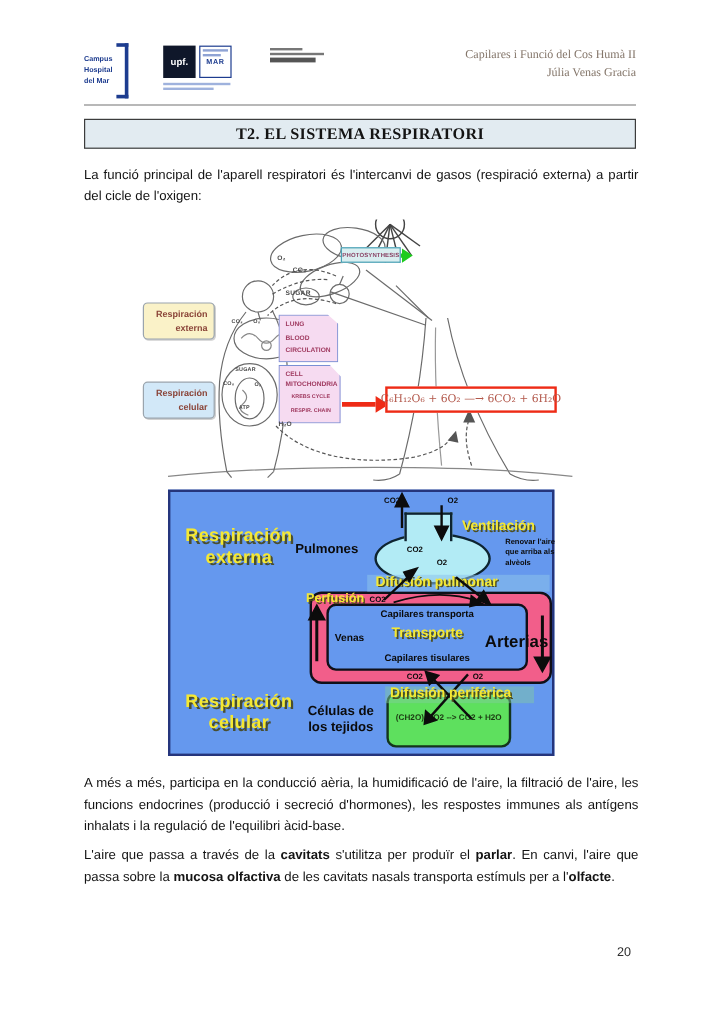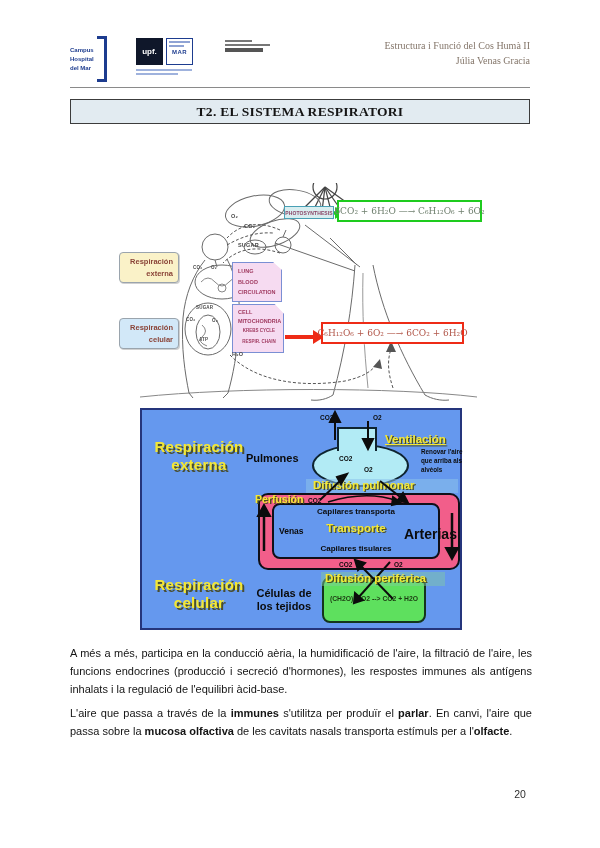--- a/index.html
+++ b/index.html
@@ -101,29 +101,30 @@
     <div class="bar"></div>
     <div class="bar" style="width:75%"></div>
   </div>
   <div class="logo-third abs" style="left:225px;top:40px;width:45px;">
     <div class="bar" style="width:60%"></div>
     <div class="bar"></div>
     <div class="bar" style="width:85%;height:4px;background:#555;"></div>
   </div>
 
   <div class="header-right">
-    <div>Estructura i Funció del Cos Humà II</div>
+    <div>Capilares i Funció del Cos Humà II</div>
     <div>Júlia Venas Gracia</div>
   </div>
   <div class="header-rule"></div>
 
   <div class="title-box">
     <span>T2. EL SISTEMA RESPIRATORI</span>
   </div>
 
+  <p class="body-text" style="top:138px;">La funció principal de l'aparell respiratori és l'intercanvi de gasos (respiració externa) a partir del cicle de l'oxigen:</p>
 
   <svg class="fig1-svg" viewBox="0 0 390 220">
     <g stroke="#6b6b6b" stroke-width="1" fill="none">
 
       <g stroke="#444" stroke-width="1.2">
         <circle cx="220" cy="4" r="12"></circle>
         <line x1="220" y1="4" x2="198" y2="26"></line>
           <line x1="220" y1="4" x2="206" y2="32"></line>
         <line x1="220" y1="4" x2="216" y2="36"></line>
           <line x1="220" y1="4" x2="228" y2="36"></line>
@@ -177,21 +178,20 @@
       <line x1="222" y1="30" x2="230" y2="30" stroke="#1ecb1e" stroke-width="3.5"></line>
       <polygon points="230,24 239,30 230,36" fill="#1ecb1e"></polygon>
     </g>
     <g>
       <line x1="180" y1="154" x2="208" y2="154" stroke="#ee2b16" stroke-width="4"></line>
       <polygon points="208,147 219,154 208,161" fill="#ee2b16"></polygon>
     </g>
   </svg>
 
   <div class="photo-label">PHOTOSYNTHESIS</div>
-  <div class="eq-box eq-photo">6CO₂ + 6H₂O —→ C₆H₁₂O₆ + 6O₂</div>
   <div class="eq-box eq-resp">C₆H₁₂O₆ + 6O₂ —→ 6CO₂ + 6H₂O</div>
 
   <div class="tag-box tag-ext">
     <div>Respiración</div>
     <div>externa</div>
   </div>
   <div class="tag-box tag-cel">
     <div>Respiración</div>
     <div>celular</div>
   </div>
@@ -229,21 +229,21 @@
       <div>Respiración</div>
       <div>celular</div>
     </div>
 
     <div class="lung-trachea"></div>
     <div class="lung-oval"></div>
 
     <span class="f2lab small-gas" style="left:178px;top:4px;">CO2</span>
     <span class="f2lab small-gas" style="left:231px;top:4px;">O2</span>
     <span class="f2lab" style="left:104px;top:42px;font-size:11px;">Pulmones</span>
-    <span class="f2lab yellow" style="left:243px;top:23px;font-size:11.5px;text-decoration:underline;">Ventilación</span>
+    <span class="f2lab yellow" style="left:243px;top:23px;font-size:11.5px;">Ventilación</span>
     <span class="f2lab" style="left:279px;top:38px;width:44px;font-size:6.3px;line-height:1.4;font-weight:600;">Renovar l'aire que arriba als alvèols</span>
     <span class="f2lab small-gas z4" style="left:197px;top:45px;">CO2</span>
     <span class="f2lab small-gas z4" style="left:222px;top:56px;">O2</span>
 
     <div class="band-dp"></div>
     <span class="f2lab yellow z4" style="left:171px;top:69px;font-size:11.5px;">Difusión pulmonar</span>
 
     <div class="pink-ring"></div>
     <div class="inner-blue"></div>
 
@@ -289,16 +289,16 @@
         <line x1="248" y1="152" x2="216" y2="188" fill="none"></line>
           <polygon points="213,183 212,193 221,190"></polygon>
         <path d="M186,92 C212,84 236,84 256,91" fill="none" stroke-width="1.4"></path>
           <polygon points="251,87 259,93 250,95"></polygon>
       </g>
     </svg>
   </div>
 
   <p class="body-text" style="top:645px;">A més a més, participa en la conducció aèria, la humidificació de l'aire, la filtració de l'aire, les funcions endocrines (producció i secreció d'hormones), les respostes immunes als antígens inhalats i la regulació de l'equilibri àcid-base.</p>
 
-  <p class="body-text" style="top:705px;"><span>L'aire que passa a través de la </span><b>immunes</b><span> s'utilitza per produïr el </span><b>parlar</b><span>. En canvi, l'aire que passa sobre la </span><b>mucosa olfactiva</b><span> de les cavitats nasals transporta estímuls per a l'</span><b>olfacte</b><span>.</span></p>
+  <p class="body-text" style="top:705px;"><span>L'aire que passa a través de la </span><b>cavitats</b><span> s'utilitza per produïr el </span><b>parlar</b><span>. En canvi, l'aire que passa sobre la </span><b>mucosa olfactiva</b><span> de les cavitats nasals transporta estímuls per a l'</span><b>olfacte</b><span>.</span></p>
 
   <div class="page-number">20</div>
 </div>
 
 </body></html>

